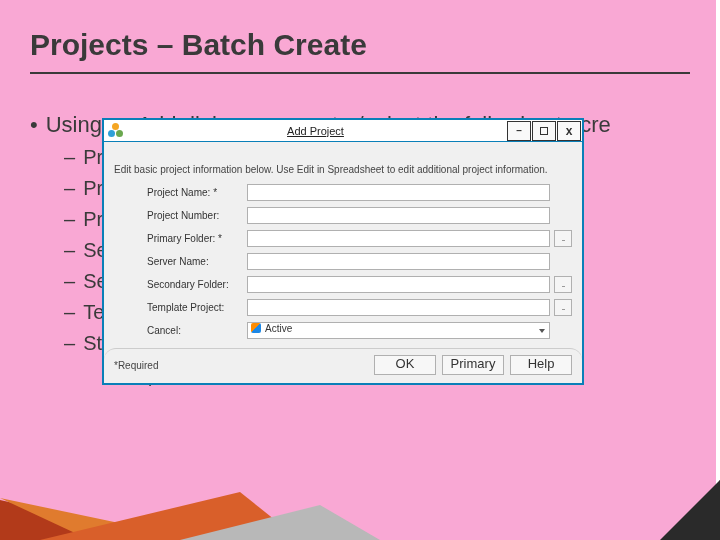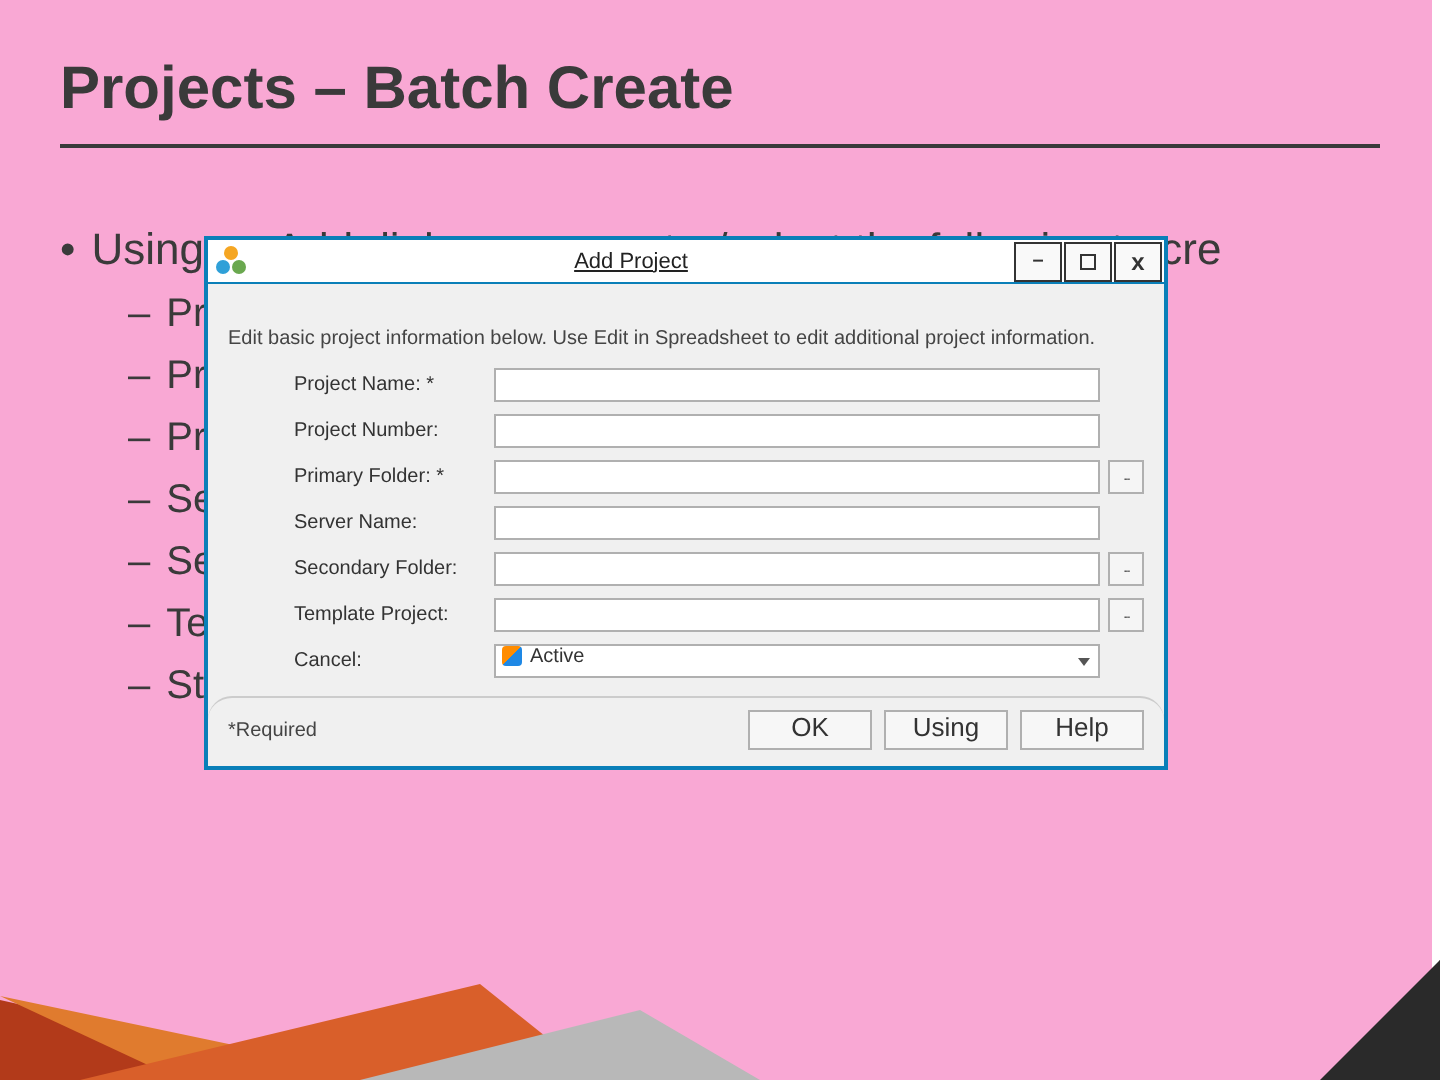--- a/index.html
+++ b/index.html
@@ -311,21 +311,21 @@
         <div class="gap"></div>
       </div>
     </div>
     <div class="footer">
       <div class="req">*Required</div>
       <div class="spacer"></div>
       <div class="btn">
           <span>OK</span>
         </div>
       <div class="btn">
-          <span>Using</span>
+          <span>Primary</span>
         </div>
       <div class="btn">
           <span>Help</span>
         </div>
     </div>
   </div>
 
   <div class="deco">
     <svg width="720" height="60">
       <polygon points="0,60 0,20 180,60" fill="#b23a1a"></polygon>

